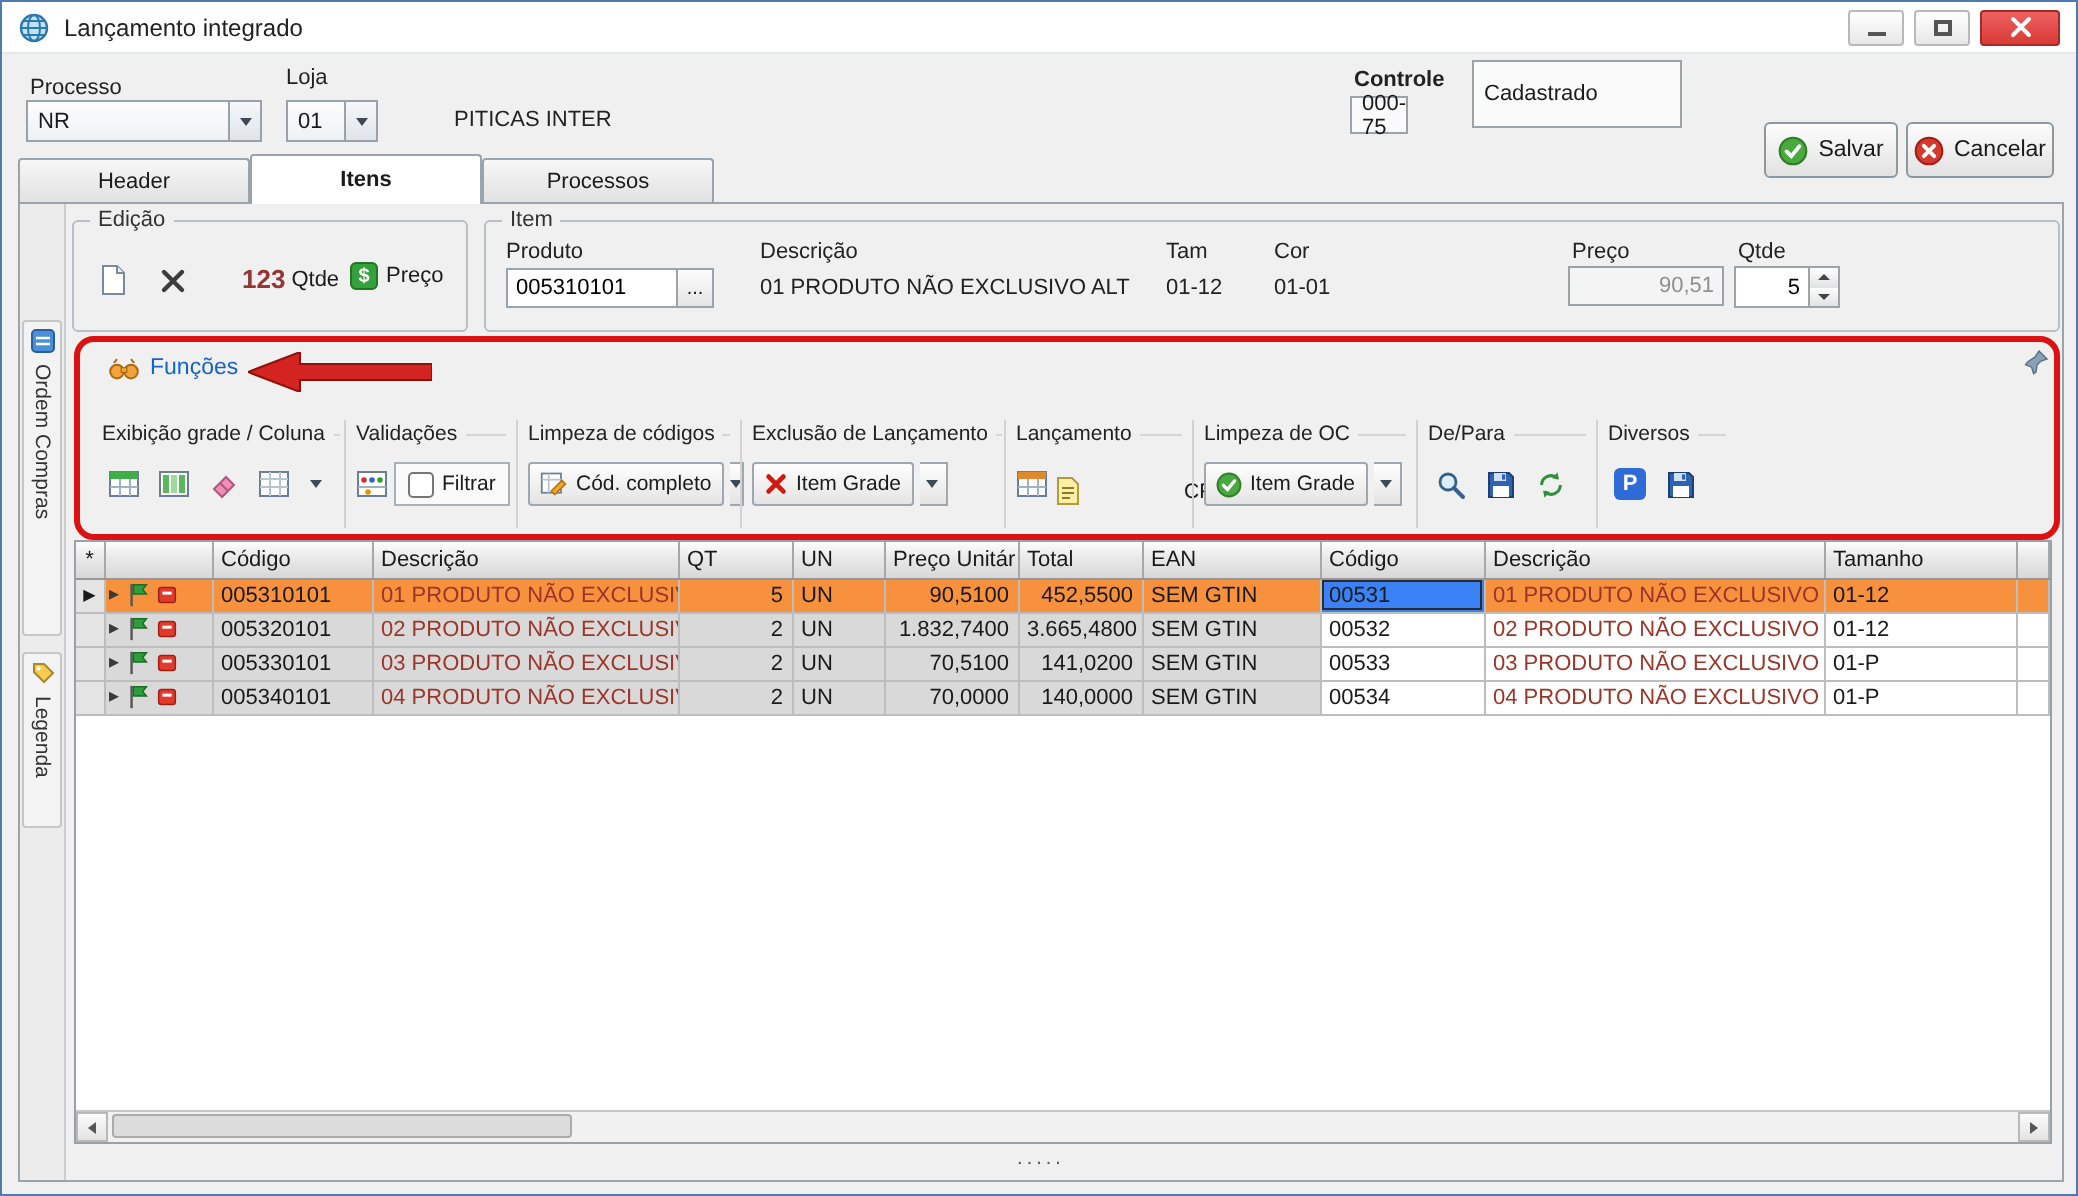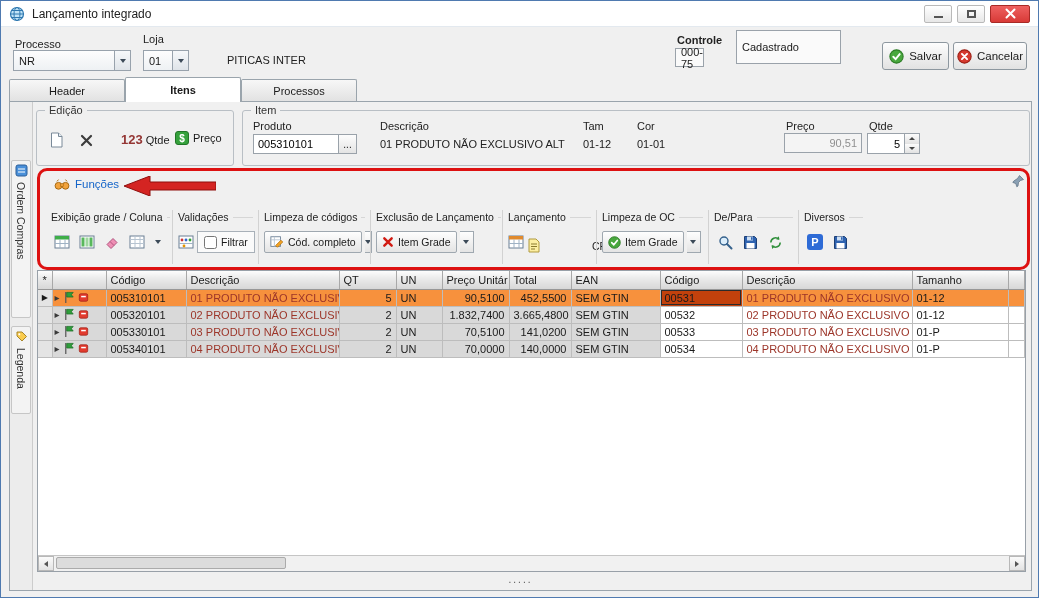--- a/index.html
+++ b/index.html
@@ -18,21 +18,21 @@
 
   
   .formarea { position:absolute; top:26px; left:0; right:0; height:50px; }
   .flabel { position:absolute; color:#222; }
   .bold { font-weight:bold; }
   .combo { position:absolute; height:21px; border:1px solid #98a2ac; background:linear-gradient(#fdfdfd,#eef1f4); display:flex; align-items:center; }
   .combo .cval { flex:1; padding:0 5px; }
   .combo .cbtn { width:16px; height:100%; border-left:1px solid #98a2ac; background:linear-gradient(#f6f8fa,#dfe4e9); display:flex; align-items:center; justify-content:center; }
   .tri-down { width:0; height:0; border-left:3.5px solid transparent; border-right:3.5px solid transparent; border-top:4px solid #3c4a58; }
   .valuebox { position:absolute; border:1px solid #9aa2aa; background:#fafafa; display:flex; align-items:center; padding:0 5px; }
-  .pushbtn { position:absolute; height:28px; border:1px solid #8d979f; border-radius:3px; background:linear-gradient(#fdfdfd,#e2e2e2); display:flex; align-items:center; justify-content:center; gap:5px; cursor:pointer; font-size:11.5px; }
+  .pushbtn { position:absolute; height:28px; border:1px solid #8d979f; border-radius:3px; background:linear-gradient(#fdfdfd,#e2e2e2); display:flex; align-items:center; justify-content:center; gap:5px; cursor:pointer; font-size:11.5px;margin-top:19px; }
 
   
   .tabstrip { position:absolute; top:76px; left:8px; height:25px; display:flex; z-index:3; }
   .tab { min-width:116px; padding:0 10px; height:22px; margin-top:2px; background:linear-gradient(#f7f7f7,#e2e2e2); border:1px solid #9aa4ac; border-bottom:none; display:flex; align-items:center; justify-content:center; border-radius:2px 2px 0 0; cursor:pointer; }
   .tab.active { background:#fff; height:25px; margin-top:0; font-weight:bold; z-index:4; }
 
   
   .panel { position:absolute; top:100px; left:8px; width:1023px; height:490px; border:1px solid #9aa4ac; background:#f0f0f0; }
 
   
@@ -89,21 +89,21 @@
   .c0{width:14px} .c1{width:54px} .c2{width:80px} .c3{width:153px} .c4{width:57px} .c5{width:46px}
   .c6{width:67px} .c7{width:62px} .c8{width:89px} .c9{width:82px} .c10{width:170px} .c11{width:96px} .c12{width:auto}
   td.c4, td.c6, td.c7 { text-align:right; }
   td.c0 { background:#e4e4e4; text-align:center; font-size:8px; padding:1px 1px; }
   td.c1 { background:#d9d9d9; padding:1px 2px; }
   td.c2, td.c3, td.c4, td.c5, td.c6, td.c7, td.c8 { background:#d9d9d9; }
   td.c9, td.c10, td.c11, td.c12 { background:#fff; }
   td.c3, td.c10 { color:#9c3529; }
   tr.selected td { background:#f7913d; }
   tr.selected td.c0 { background:#e4e4e4; }
-  tr.selected td.c9 { background:#c2410c; outline:1.5px solid #2b2b2b; outline-offset:-2px; }
+  tr.selected td.c9 { background:#3b82f6; outline:1.5px solid #2b2b2b; outline-offset:-2px; }
   .expand-tri { color:#3a3a3a; font-size:10px; margin-right:2px; }
   .rowicons { display:inline-flex; align-items:center; gap:1px; }
 
   
   .hscroll { position:absolute; left:0; right:0; bottom:0; height:16px; background:#f1f1f1; border-top:1px solid #c5c5c5; display:flex; align-items:center; }
   .sarrow { width:16px; height:15px; background:linear-gradient(#fbfbfb,#e3e3e3); border:1px solid #b8b8b8; display:flex; align-items:center; justify-content:center; cursor:pointer; }
   .tri-left { width:0; height:0; border-top:3.5px solid transparent; border-bottom:3.5px solid transparent; border-right:4px solid #555; }
   .tri-right { width:0; height:0; border-top:3.5px solid transparent; border-bottom:3.5px solid transparent; border-left:4px solid #555; }
   .strack { flex:1; position:relative; height:15px; }
   .sthumb { position:absolute; left:2px; top:1px; width:230px; height:12px; background:#dcdcdc; border:1px solid #ababab; border-radius:2px; cursor:grab; }

